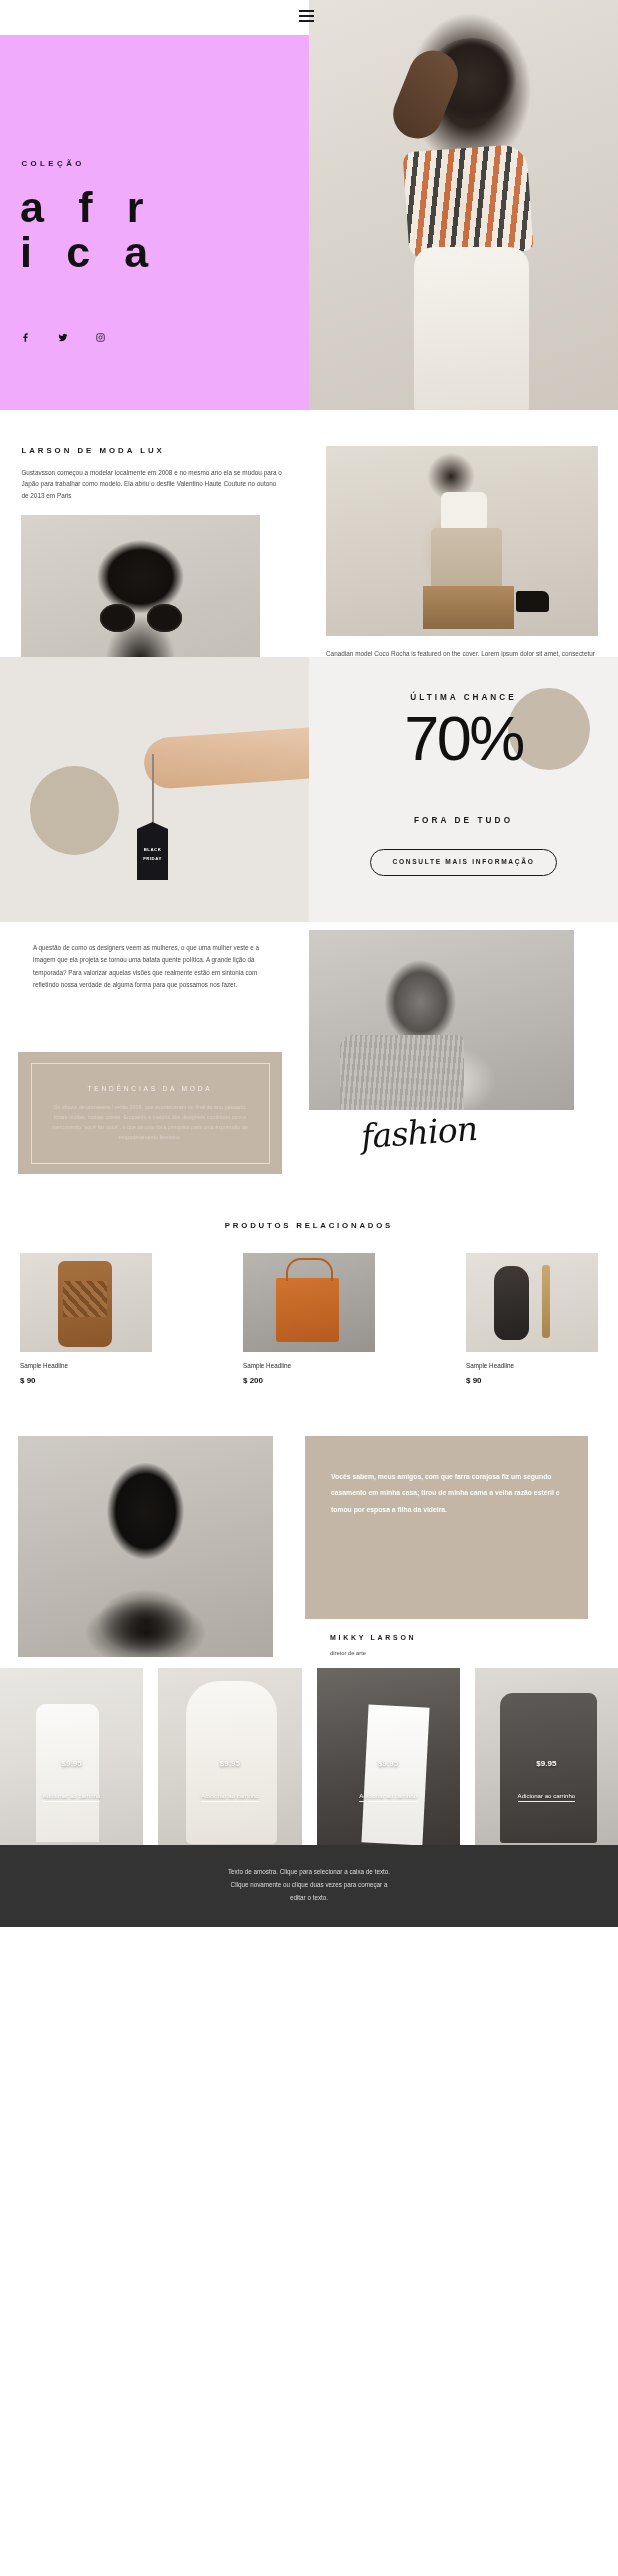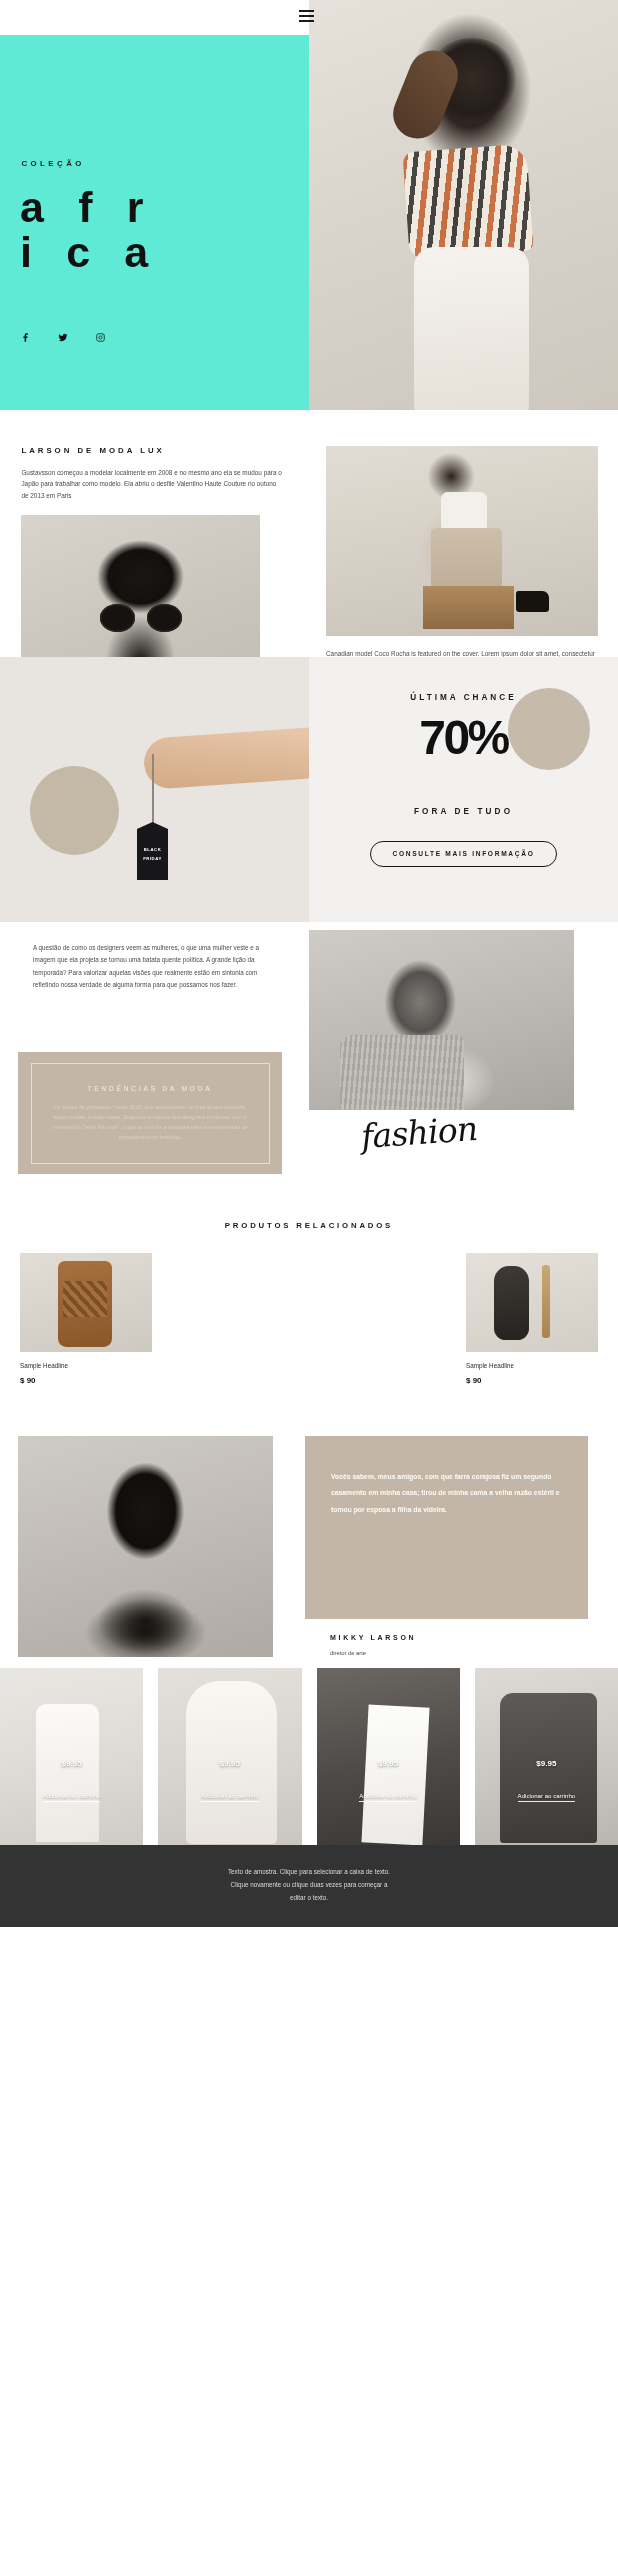--- a/index.html
+++ b/index.html
@@ -19,21 +19,21 @@
   .burger {
     position:absolute; left:299px; top:10px;
     width:15px; height:11.5px; cursor:pointer;
   }
   .burger span {
     display:block; height:2px; background:#1a1a1a; margin-bottom:3px; border-radius:0;
   }
   .burger span:last-child { margin-bottom:0; }
 
   
-  .hero { position:relative; height:375px; background:#5eead4; }
+  .hero { position:relative; height:375px; background:#f0abfc; }
   .hero-photo {
     position:absolute; left:309px; top:-35px; width:309px; height:410px;
     background:
       radial-gradient(ellipse 99px 124px at 52% 22%, #2e2520 0%, #2e2520 30%, rgba(46,37,32,0) 62%),
       radial-gradient(ellipse 58px 91px at 48% 50%, #8c6a4e 0%, rgba(140,106,78,0) 70%),
       radial-gradient(ellipse 74px 124px at 50% 78%, #efeae2 0%, rgba(239,234,226,0) 72%),
       linear-gradient(160deg,#e6e2db 0%, #d9d4cc 45%, #cdc7be 100%);
     overflow:hidden;
   }
   .hero-photo .stripes {
@@ -147,22 +147,22 @@
   }
   .sale-blob {
     position:absolute; right:28px; top:31px; width:82px; height:82px; border-radius:50%;
     background:#c6bbab;
   }
   .sale-kicker {
     position:relative; z-index:2; padding-top:36px;
     font-size:8.2px; font-weight:700; letter-spacing:3px; color:#1a1a1a;
   }
   .sale-big {
-    position:relative; z-index:2; font-size:48px; font-weight:700; line-height:.98;
-    letter-spacing:-2.5px; color:#111; margin-top:12px;
+    position:relative; z-index:2; font-size:63px; font-weight:400; line-height:.98;
+    letter-spacing:-2.5px; color:#111; margin-top:6px;
   }
   .sale-sub {
     position:relative; z-index:2; margin-top:46px;
     font-size:8.2px; font-weight:700; letter-spacing:3.1px; color:#1a1a1a;
   }
   .sale-btn-wrap { position:relative; z-index:2; margin-top:11.5px; }
 
   
   .sec-trends { position:relative; height:274px; background:#fff; }
   .trend-copy { position:absolute; left:33px; top:20px; width:227px; font-size:6.3px; line-height:1.95; color:#4a4a4a; }
@@ -409,20 +409,27 @@
     <div class="prod-grid">
 
       <div class="prod-card">
         <div class="prod-img p1">
             <div class="shape-sandal"></div>
           </div>
         <div class="prod-name">Sample Headline</div>
         <div class="prod-price">$ 90</div>
       </div>
 
+      <div class="prod-card">
+        <div class="prod-img p2">
+            <div class="shape-tote"></div>
+          </div>
+        <div class="prod-name">Sample Headline</div>
+        <div class="prod-price">$ 200</div>
+      </div>
 
       <div class="prod-card">
         <div class="prod-img p3">
             <div class="shape-flip"></div>
             <div class="shape-flip2"></div>
           </div>
         <div class="prod-name">Sample Headline</div>
         <div class="prod-price">$ 90</div>
       </div>
 

